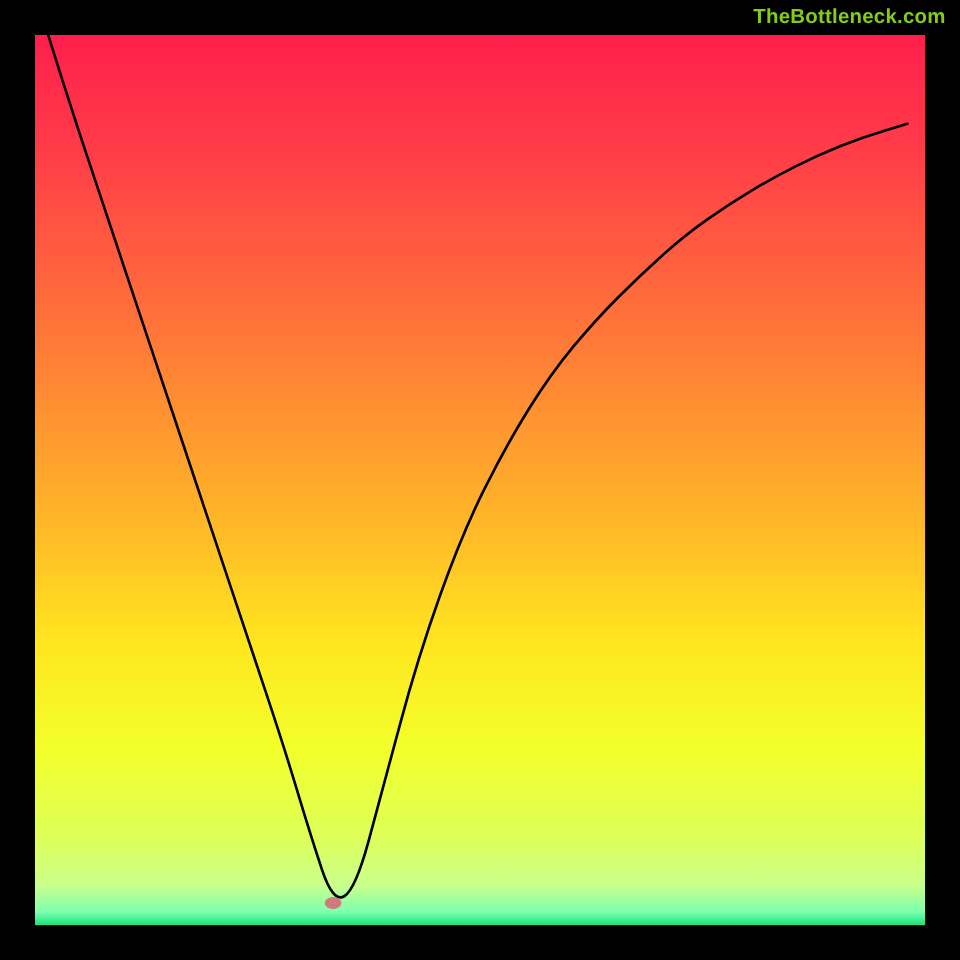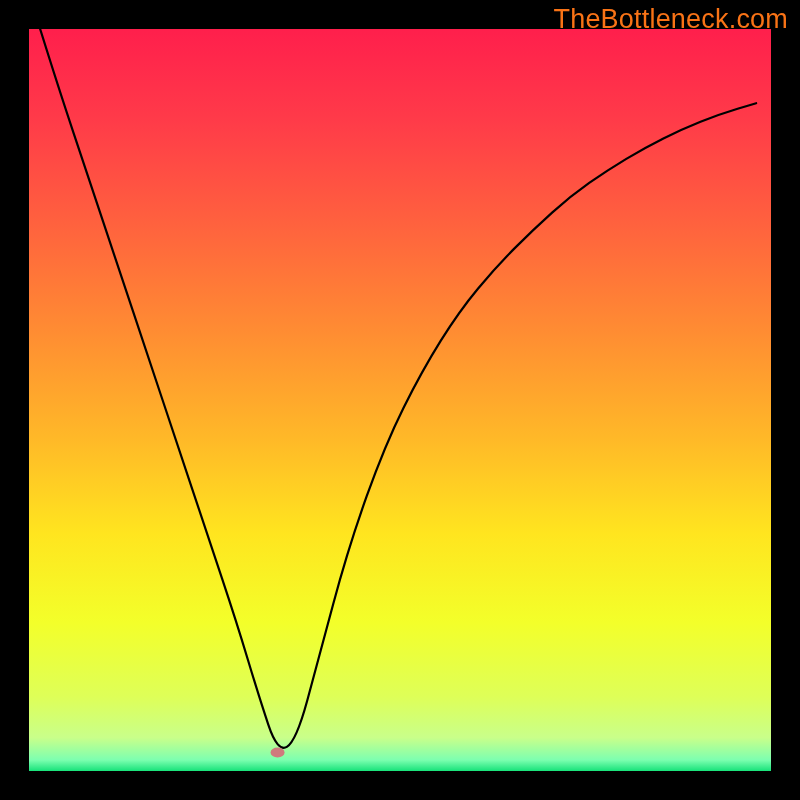--- a/index.html
+++ b/index.html
@@ -16,23 +16,23 @@
     top: 0;
     left: 0;
     width: 800px;
     height: 800px;
     background: #000;
   }
   .watermark {
     position: absolute;
     top: 4px;
     right: 12px;
-    color: #f97316;
-    font-size: 27px;
-    font-weight: 400;
+    color: #84cc16;
+    font-size: 17px;
+    font-weight: 700;
     letter-spacing: 0.2px;
     z-index: 10;
     user-select: none;
   }
   svg.plot {
     position: absolute;
     top: 29px;
     left: 29px;
     width: 742px;
     height: 742px;

